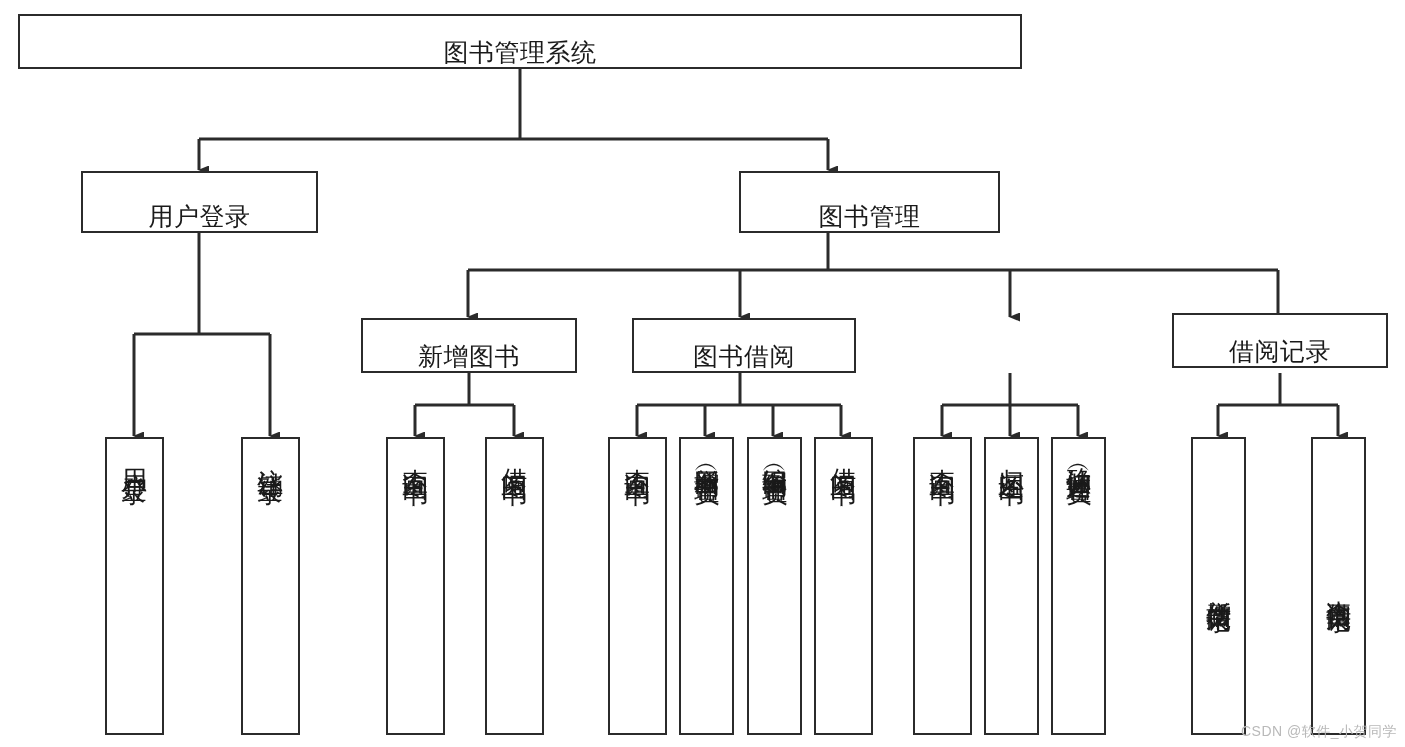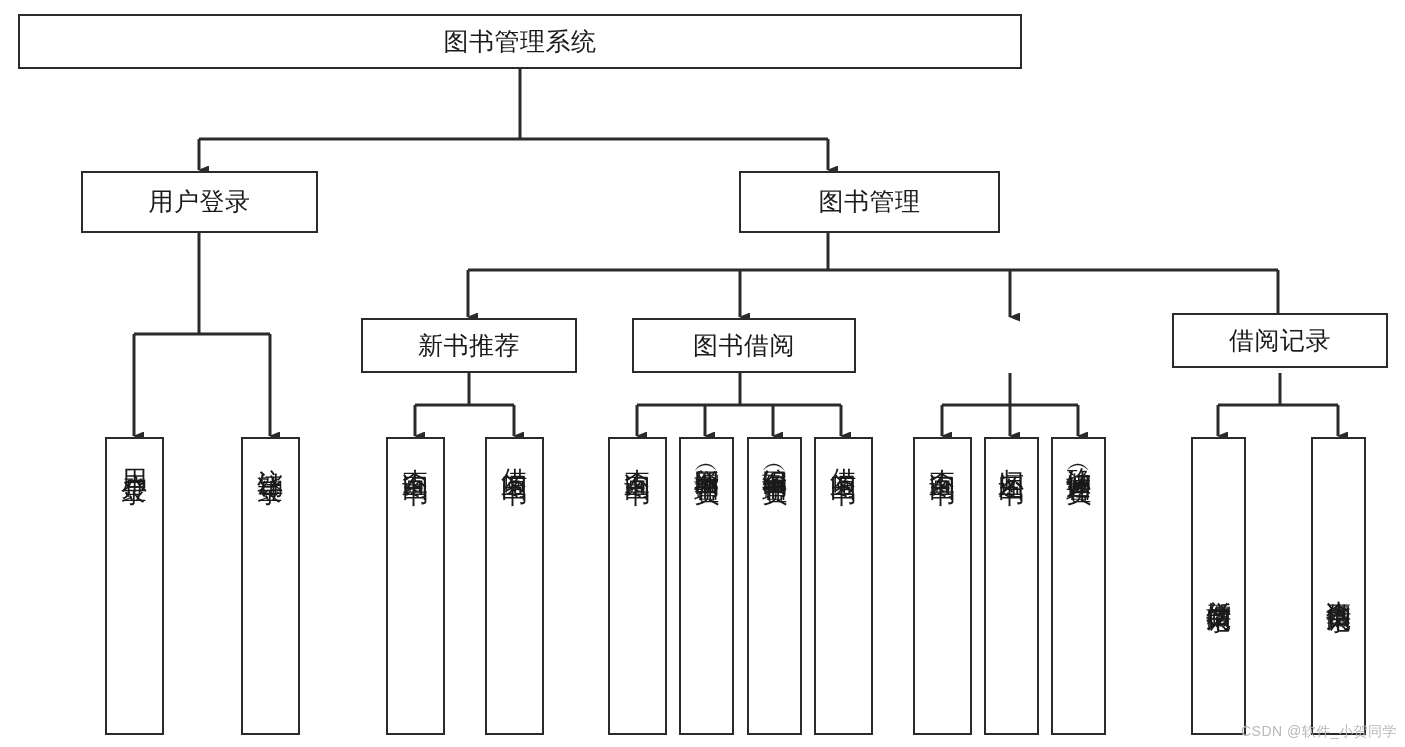--- a/index.html
+++ b/index.html
@@ -25,21 +25,21 @@
     width: 1405px;
     height: 747px;
     pointer-events: none;
   }
   .node {
     position: absolute;
     box-sizing: border-box;
     background: #ffffff;
     border: 2.5px solid #2b2b2b;
     display: flex;
-    align-items: center;
+    align-items: flex-end;
     justify-content: center;
     color: #1a1a1a;
     z-index: 2;
   }
   .node-label {
     display: block;
     text-align: center;
     line-height: 1.18;
     white-space: nowrap;
   }
@@ -138,21 +138,21 @@
   </div>
 
   <div class="node horizontal" id="node-l1-0" style="left: 81px; top: 171px; width: 237px; height: 62px;">
     <span class="node-label">用户登录</span>
   </div>
   <div class="node horizontal" id="node-l1-1" style="left: 739px; top: 171px; width: 261px; height: 62px;">
     <span class="node-label">图书管理</span>
   </div>
 
   <div class="node horizontal" id="node-l2-0" style="left: 361px; top: 318px; width: 216px; height: 55px;">
-    <span class="node-label">新书推荐</span>
+    <span class="node-label">新增图书</span>
   </div>
   <div class="node horizontal" id="node-l2-1" style="left: 632px; top: 318px; width: 224px; height: 55px;">
     <span class="node-label">图书借阅</span>
   </div>
   <div class="node horizontal" id="node-l2-3" style="left: 1172px; top: 313px; width: 216px; height: 55px;">
     <span class="node-label">借阅记录</span>
   </div>
 
   <div class="node vertical" id="node-leaf-0" style="left: 105px; top: 437px; width: 59px; height: 298px;">
     <span class="node-label">用户登录</span>

